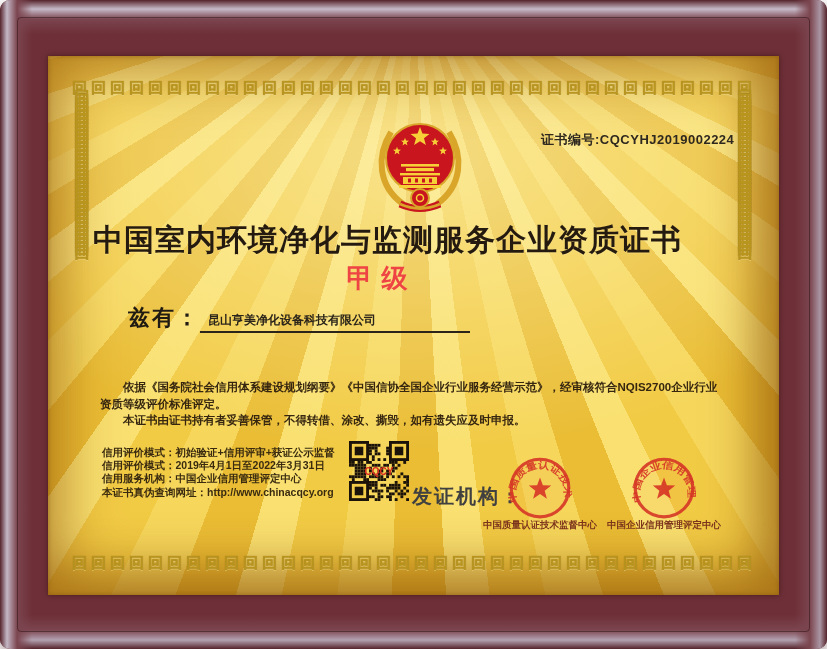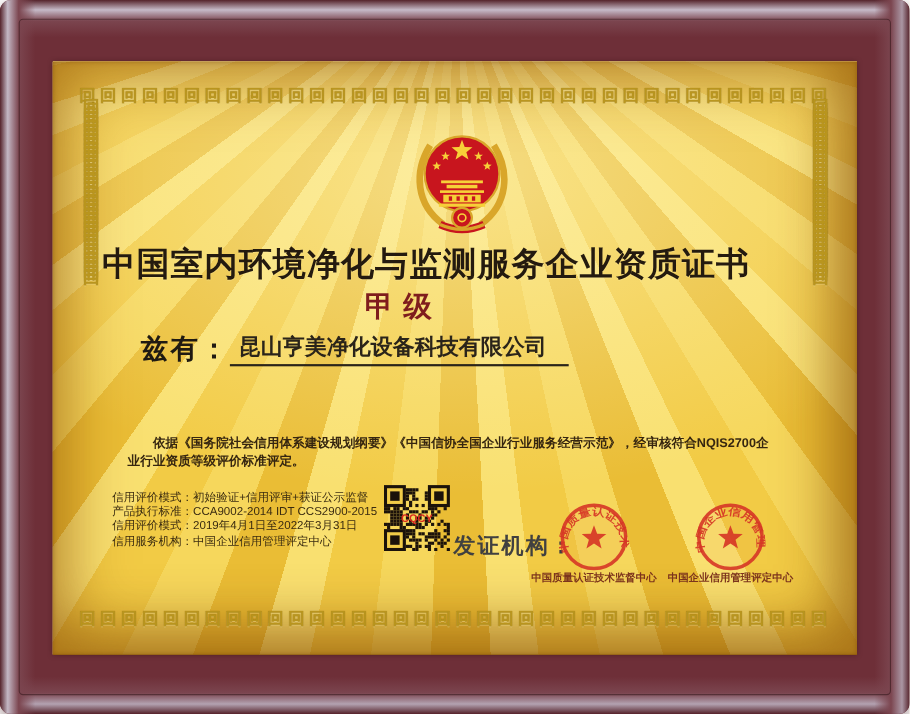--- a/index.html
+++ b/index.html
@@ -35,30 +35,30 @@
   .greek.top{top:22px;}  .greek.bottom{bottom:22px;}
   .greek.v{top:22px;bottom:22px;width:20px;font-size:15px;letter-spacing:4px;writing-mode:vertical-rl;line-height:20px;white-space:nowrap;}
   .greek.left{left:24px;} .greek.right{right:24px;}
 
   
   .abs{position:absolute;}
   .cert-number{left:541px;top:131px;font-size:13px;font-weight:bold;color:#2e281f;letter-spacing:.5px;}
   .title{left:48px;width:679px;top:220px;text-align:center;font-size:30px;font-weight:bold;
     color:#241a0f;letter-spacing:1px;font-family:"Liberation Serif","DejaVu Serif",serif;
     text-shadow:0 1px 0 rgba(255,236,160,.35);}
-  .grade{left:47px;width:639px;top:261px;text-align:center;font-size:26px;font-weight:bold;
-    color:#7f1d1d;letter-spacing:9px;font-family:"Liberation Serif","DejaVu Serif",serif;}
+  .grade{left:62px;width:639px;top:261px;text-align:center;font-size:26px;font-weight:bold;
+    color:#ef4444;letter-spacing:9px;font-family:"Liberation Serif","DejaVu Serif",serif;}
   .fields{left:128px;top:305px;}
   .field-row{display:flex;align-items:flex-end;margin-bottom:9px;height:28px;}
-  .field-label{font-size:25px;font-weight:bold;color:#1f1a12;letter-spacing:2px;white-space:nowrap;}
-  .field-value{font-size:20px;font-weight:bold;color:#2a241a;border-bottom:2px solid #2a241a;
+  .field-label{font-size:22px;font-weight:bold;color:#1f1a12;letter-spacing:2px;white-space:nowrap;}
+  .field-value{font-size:12px;font-weight:bold;color:#2a241a;border-bottom:2px solid #2a241a;
     padding:0 20px 2px 8px;min-width:270px;white-space:nowrap;}
   .body-text{left:100px;top:379px;width:622px;font-size:11.5px;font-weight:bold;color:#362610;line-height:16.5px;}
-  .body-text p{margin:16px;text-indent:23px;}
-  .info-block{left:102px;top:446px;font-size:10.5px;font-weight:normal;color:#3a2b10;line-height:13.2px;white-space:nowrap;}
+  .body-text p{margin:0;text-indent:23px;}
+  .info-block{left:102px;top:446px;font-size:10.5px;font-weight:bold;color:#3a2b10;line-height:13.2px;white-space:nowrap;}
   .qr{left:349px;top:441px;width:60px;height:60px;}
   .issuer{left:412px;top:483px;font-size:20px;font-weight:bold;color:#404040;letter-spacing:2px;}
   .seal{position:absolute;width:132px;text-align:center;top:455px;}
   .seal svg{display:block;margin:0 auto;}
   .seal-caption{margin-top:0;font-size:9.5px;font-weight:bold;color:#7c341c;letter-spacing:0;white-space:nowrap;}
   .seal1{left:474px;} .seal2{left:598px;}
   .emblem{left:370px;top:116px;width:100px;height:100px;}
 </style>
 </head>
 <body>
@@ -70,20 +70,21 @@
     <div class="frame-groove"></div>
   </div>
 
   <div class="cert">
     <div class="greek h top">回回回回回回回回回回回回回回回回回回回回回回回回回回回回回回回回回回回回回回回回回回回回回回回回回回回回回回回回回回回回</div>
     <div class="greek h bottom">回回回回回回回回回回回回回回回回回回回回回回回回回回回回回回回回回回回回回回回回回回回回回回回回回回回回回回回回回回回回</div>
     <div class="greek v left">回回回回回回回回回回回回回回回回回回回回回回回回回回回回回回回回回回回回回回回回</div>
     <div class="greek v right">回回回回回回回回回回回回回回回回回回回回回回回回回回回回回回回回回回回回回回回回</div>
   </div>
 
+  <div class="abs cert-number"><span>证书编号:</span><span>CQCYHJ2019002224</span></div>
 
   <svg class="abs emblem" viewBox="0 0 100 100" aria-hidden="true">
     <defs>
       <polygon id="st" points="0,-10 2.45,-3.38 9.5,-3.1 3.97,1.3 5.88,8.1 0,4.2 -5.88,8.1 -3.97,1.3 -9.5,-3.1 -2.45,-3.38"></polygon>
     </defs>
 
     <path d="M21,16 C6,40 8,70 33,88" fill="none" stroke="#d9a62a" stroke-width="6"></path>
     <path d="M79,16 C94,40 92,70 67,88" fill="none" stroke="#d9a62a" stroke-width="6"></path>
     <path d="M30,88 Q50,97 70,88" fill="none" stroke="#c8151e" stroke-width="7"></path>
     <path d="M30,88 Q50,97 70,88" fill="none" stroke="#d9a62a" stroke-width="3"></path>
@@ -119,27 +120,28 @@
 
   <div class="abs fields">
     <div class="field-row">
       <span class="field-label">兹有：</span>
       <span class="field-value">昆山亨美净化设备科技有限公司</span>
     </div>
   </div>
 
   <div class="abs body-text">
     <p>依据《国务院社会信用体系建设规划纲要》《中国信协全国企业行业服务经营示范》，经审核符合NQIS2700企业行业资质等级评价标准评定。</p>
+    <p>本证书由证书持有者妥善保管，不得转借、涂改、撕毁，如有遗失应及时申报。</p>
   </div>
 
   <div class="abs info-block">
     <div>信用评价模式：初始验证+信用评审+获证公示监督</div>
-    <div>产品执行标准：CCA9002-2014  IDT CCS2900-2015</div>
     <div>信用评价模式：2019年4月1日至2022年3月31日</div>
     <div>信用服务机构：中国企业信用管理评定中心</div>
+    <div>本证书真伪查询网址：http://www.chinacqcy.org</div>
   </div>
 
   <svg id="qr-svg" class="abs qr" viewBox="0 0 60 60" aria-hidden="true">
       <rect x="20" y="2.857142857142857" width="2.857142857142857" height="2.857142857142857" fill="#1b120a"></rect>
       <rect x="22.857142857142858" y="2.857142857142857" width="2.857142857142857" height="2.857142857142857" fill="#1b120a"></rect>
       <rect x="25.714285714285715" y="2.857142857142857" width="2.857142857142857" height="2.857142857142857" fill="#1b120a"></rect>
       <rect x="28.571428571428573" y="2.857142857142857" width="2.857142857142857" height="2.857142857142857" fill="#1b120a"></rect>
       <rect x="20" y="5.714285714285714" width="2.857142857142857" height="2.857142857142857" fill="#1b120a"></rect>
       <rect x="22.857142857142858" y="5.714285714285714" width="2.857142857142857" height="2.857142857142857" fill="#1b120a"></rect>
       <rect x="25.714285714285715" y="5.714285714285714" width="2.857142857142857" height="2.857142857142857" fill="#1b120a"></rect>

